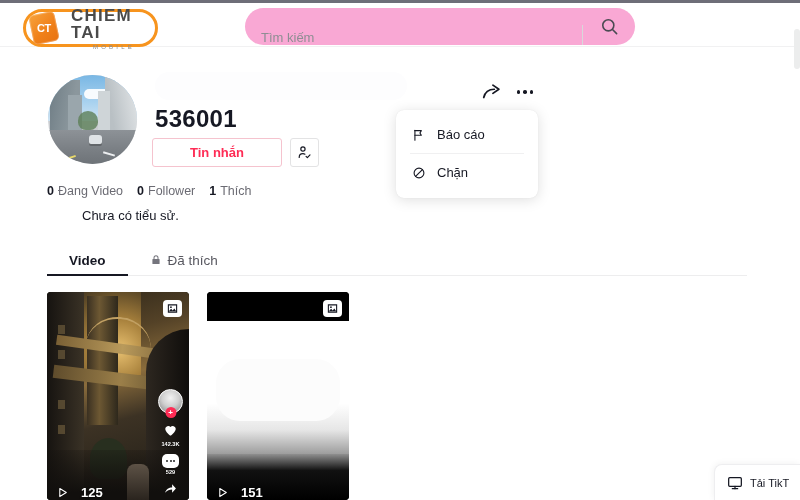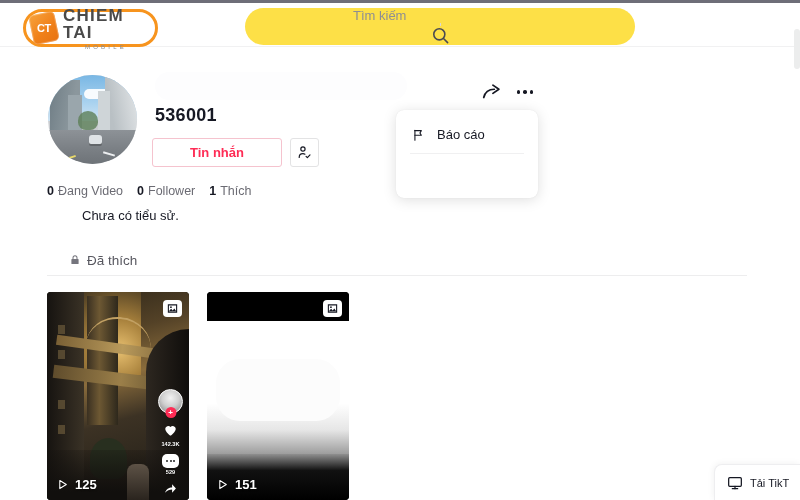--- a/index.html
+++ b/index.html
@@ -49,37 +49,37 @@
     background: linear-gradient(145deg,#f7a33c 0%, #f0811a 55%, #e87211 100%);
     transform: rotate(-12deg);
     display: flex; align-items: center; justify-content: center;
     flex: 0 0 auto;
     box-shadow: inset 0 0 0 1px rgba(255,255,255,.25);
   }
   .logo-badge span {
     font-size: 11px; font-weight: bold; color: #ffffff;
     transform: rotate(12deg); letter-spacing: -.5px;
   }
-  .logo-txt { margin-left: 6px; line-height: 1; }
+  .logo-txt { margin-left: 14px; line-height: 1; }
   .logo-title {
     font-size: 17px; font-weight: bold; color: #4a4a4a;
     letter-spacing: 1.2px;
   }
   .logo-sub {
     font-size: 6px; color: #8a8a8a; letter-spacing: 3.2px;
     margin-top: 3px; padding-left: 22px;
   }
 
   
   .search {
     position: absolute; left: 245px; top: 5px;
     width: 390px; height: 37px;
-    background: #fde047;
+    background: #f9a8d4;
     border-radius: 19px;
-    display: flex; align-items: center; flex-direction: column;
+    display: flex; align-items: flex-end;
   }
   .search-input {
     flex: 1; border: none; outline: none; background: transparent;
     font-family: "Liberation Sans", sans-serif;
     font-size: 13px; color: #161823;
     padding: 0 14px 0 16px;
   }
   .search-input::placeholder { color: #8e8e93; }
   .search-div { width: 1px; height: 20px; background: #d8d8da; }
   .search-btn {
@@ -128,21 +128,21 @@
               background:#5c7f58; border-radius:50% 50% 40% 40%; opacity:.8; }
 
   .skeleton-bar {
     position: absolute; left: 155px; top: 72px;
     width: 252px; height: 28px;
     background: #fdfdfe; border-radius: 14px;
   }
 
   .username {
     position: absolute; left: 155px; top: 105px;
-    font-size: 18px; font-weight: bold; color: #161823;
+    font-size: 24px; font-weight: bold; color: #161823;
     letter-spacing: .3px;
   }
 
   .msg-btn {
     position: absolute; left: 152px; top: 138px;
     width: 130px; height: 29px;
     border: 1px solid #f5c3ce;
     border-radius: 3px;
     background: #ffffff;
     color: #fe2c55;
@@ -273,22 +273,22 @@
               background: linear-gradient(180deg,#8f8f8f 0%, #111 36%, #000 100%); }
 
   .img-badge {
     position: absolute; right: 7px; top: 8px;
     width: 19px; height: 17px; border-radius: 4px;
     background: #ffffff;
     display: flex; align-items: center; justify-content: center;
   }
 
   .play-count {
-    position: absolute; left: 9px; bottom: 8px;
-    display: flex; align-items: center; gap: 6px;
+    position: absolute; left: 9px; bottom: 0;
+    display: flex; align-items: center; gap: 12px;
     color: #ffffff; font-size: 13px; font-weight: bold;
     text-shadow: 0 1px 2px rgba(0,0,0,.55);
   }
 
   
   .rail {
     position: absolute; right: 6px; bottom: 2px;
     display: flex; flex-direction: column; align-items: center; gap: 4px;
   }
   .rail-avatar {
@@ -421,23 +421,33 @@
 
   <div class="dropdown">
     <div class="dd-item">
       <svg width="14" height="14" viewBox="0 0 24 24" fill="none" stroke="#161823" stroke-width="1.9" stroke-linecap="round" stroke-linejoin="round">
         <path d="M5 21V4"></path>
           <path d="M5 4.5h11l-2.4 4 2.4 4H5"></path>
       </svg>
       <span>Báo cáo</span>
     </div>
     <div class="dd-sep"></div>
+    <div class="dd-item">
+      <svg width="14" height="14" viewBox="0 0 24 24" fill="none" stroke="#161823" stroke-width="1.9" stroke-linecap="round">
+        <circle cx="12" cy="12" r="8.4"></circle>
+          <line x1="6.1" y1="17.9" x2="17.9" y2="6.1"></line>
+      </svg>
+      <span>Chặn</span>
+    </div>
   </div>
 
   <div class="tabs">
+    <div class="tab active">
+      <span>Video</span>
+    </div>
     <div class="tab inactive">
       <svg width="12" height="12" viewBox="0 0 24 24" fill="#75757d">
         <path d="M7 10V7.5a5 5 0 0 1 10 0V10h1.2a1 1 0 0 1 1 1v8.2a1 1 0 0 1-1 1H5.8a1 1 0 0 1-1-1V11a1 1 0 0 1 1-1H7zm2 0h6V7.5a3 3 0 1 0-6 0V10z"></path>
       </svg>
       <span>Đã thích</span>
     </div>
   </div>
 
   <div class="grid">
 

